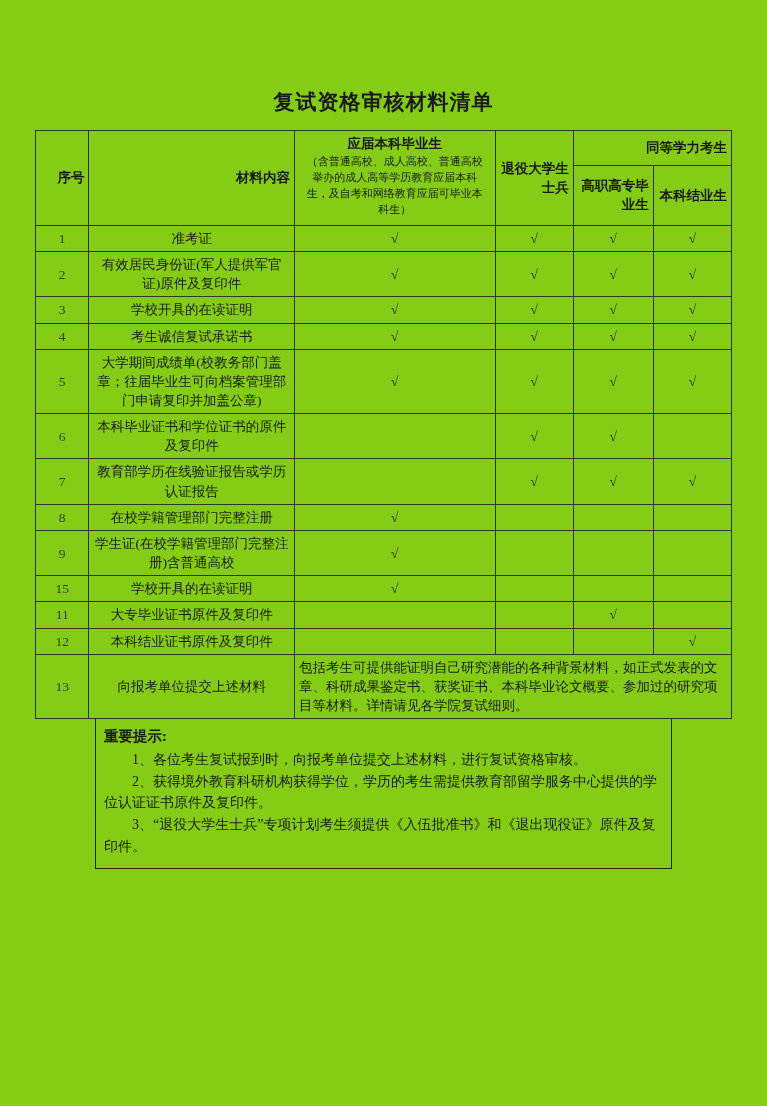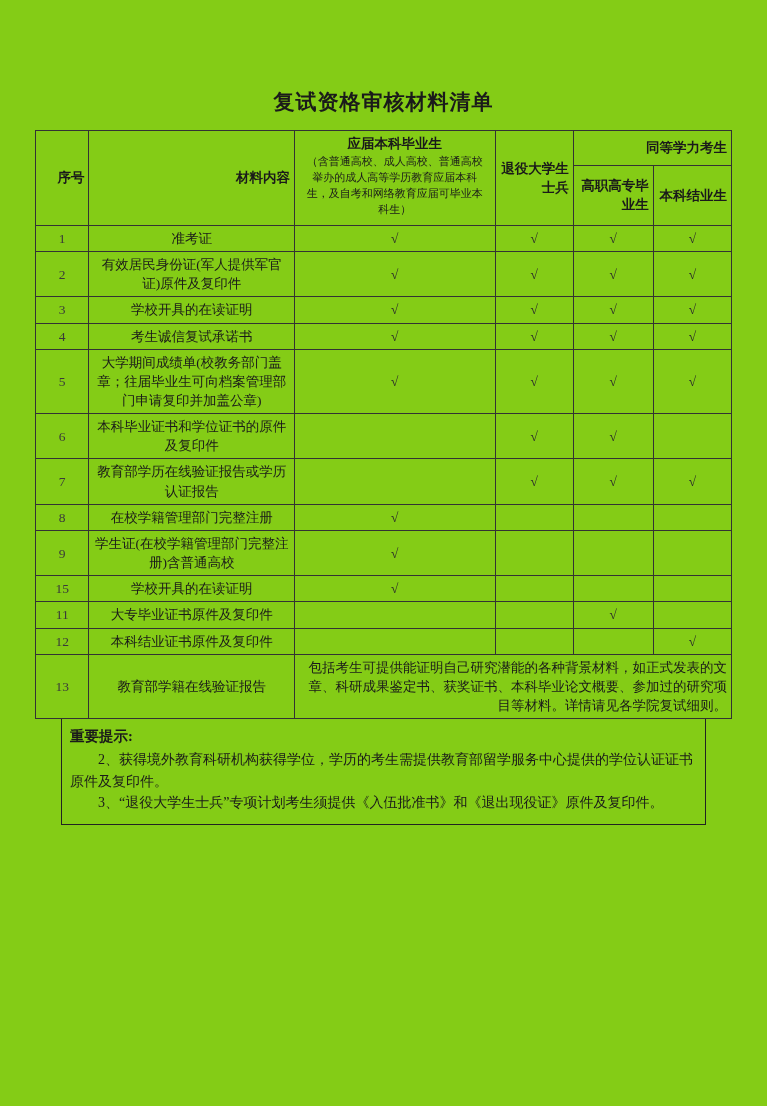--- a/index.html
+++ b/index.html
@@ -78,29 +78,29 @@
     padding-right: 5px;
     font-size: 14px;
     line-height: 1.45;
   }
   td.chk {
     text-align: center;
     font-size: 15px;
     color: #2b2b2b;
   }
   td.longtext {
-    text-align: right;
+    text-align: left;
     padding: 5px 6px;
     font-size: 13.6px;
     line-height: 1.5;
     margin-left: 48px;
   }
   .notes {
     margin: 0 auto;
-    width: 645px;
+    width: 577px;
     border: 1.6px solid #222;
     border-top: none;
     box-sizing: border-box;
     padding: 6px 8px 10px 8px;
     font-size: 14px;
     line-height: 1.56;
   }
   .notes-title {
     font-weight: bold;
     font-size: 14.5px;
@@ -242,28 +242,29 @@
           <tr>
             <td class="num">12</td>
             <td class="content">本科结业证书原件及复印件</td>
             <td class="chk"></td>
             <td class="chk"></td>
             <td class="chk"></td>
             <td class="chk">√</td>
           </tr>
           <tr>
             <td class="num">13</td>
-            <td class="content">教育部学籍在线验证报告</td>
+            <td class="content">向报考单位提交上述材料</td>
             <td class="longtext" colspan="4">包括考生可提供能证明自己研究潜能的各种背景材料，如正式发表的文章、科研成果鉴定书、获奖证书、本科毕业论文概要、参加过的研究项目等材料。详情请见各学院复试细则。</td>
           </tr>
         </tbody>
     </table>
   </div>
 
   <div class="notes">
     <div class="notes-title">重要提示:</div>
     <div id="notes-list">
+        <p class="note-line">1、各位考生复试报到时，向报考单位提交上述材料，进行复试资格审核。</p>
         <p class="note-line">2、获得境外教育科研机构获得学位，学历的考生需提供教育部留学服务中心提供的学位认证证书原件及复印件。</p>
         <p class="note-line">3、“退役大学生士兵”专项计划考生须提供《入伍批准书》和《退出现役证》原件及复印件。</p>
       </div>
   </div>
 
 </div>
 
 </body></html>

